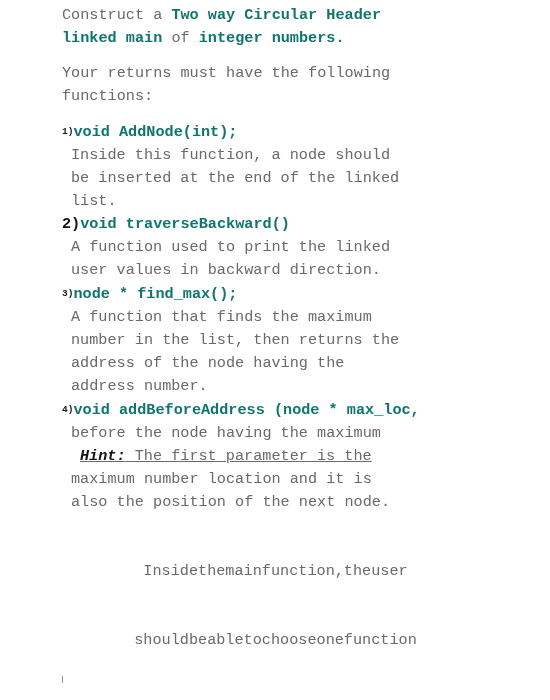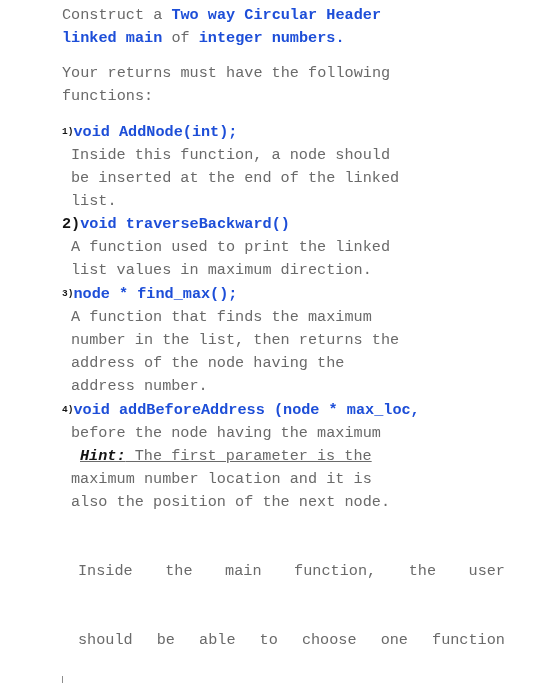--- a/index.html
+++ b/index.html
@@ -26,21 +26,21 @@
     font-family: "Liberation Mono", "DejaVu Sans Mono", monospace;
     font-size: 15.2px;
     line-height: 23px;
     color: #6a6a6a;
     white-space: pre;
     letter-spacing: 0px;
   }
 
   .b {
     font-weight: bold;
-    color: #1d4ed8;
+    color: #0f766e;
   }
 
   .bi {
     font-weight: bold;
     font-style: italic;
     color: #141414;
   }
 
   
   .ord-sm {
@@ -75,22 +75,21 @@
     font-family: "Liberation Mono", "DejaVu Sans Mono", monospace;
     font-size: 15.2px;
     line-height: 23px;
     color: #6a6a6a;
     white-space: pre;
     display: block;
   }
   .just-row {
     display: flex;
     width: 427px;
-    justify-content: space-between;
-    margin-left: 16px;
+    justify-content: center;
   }
 
   .tick {
     position: absolute;
     left: 62px;
     top: 676px;
     width: 1px;
     height: 7px;
     background: #8d8d8d;
   }
@@ -110,21 +109,21 @@
 
   <div class="gap"></div>
 
   <div class="line"><span class="ord-sm">1)</span><span class="b">void AddNode(int);</span></div>
   <div class="line ind">Inside this function, a node should</div>
   <div class="line ind">be inserted at the end of the linked</div>
   <div class="line ind">list.</div>
 
   <div class="line"><span class="ord-lg">2)</span><span class="b">void traverseBackward()</span></div>
   <div class="line ind">A function used to print the linked</div>
-  <div class="line ind">list values in maximum direction.</div>
+  <div class="line ind">user values in backward direction.</div>
 
   <div class="line"><span class="ord-sm">3)</span><span class="b">node * find_max();</span></div>
   <div class="line ind">A function that finds the maximum</div>
   <div class="line ind">number in the list, then returns the</div>
   <div class="line ind">address of the node having the</div>
   <div class="line ind">address number.</div>
 
   <div class="line"><span class="ord-sm">4)</span><span class="b">void addBeforeAddress (node * max_loc,</span></div>
   <div class="line ind">before the node having the maximum</div>
 

